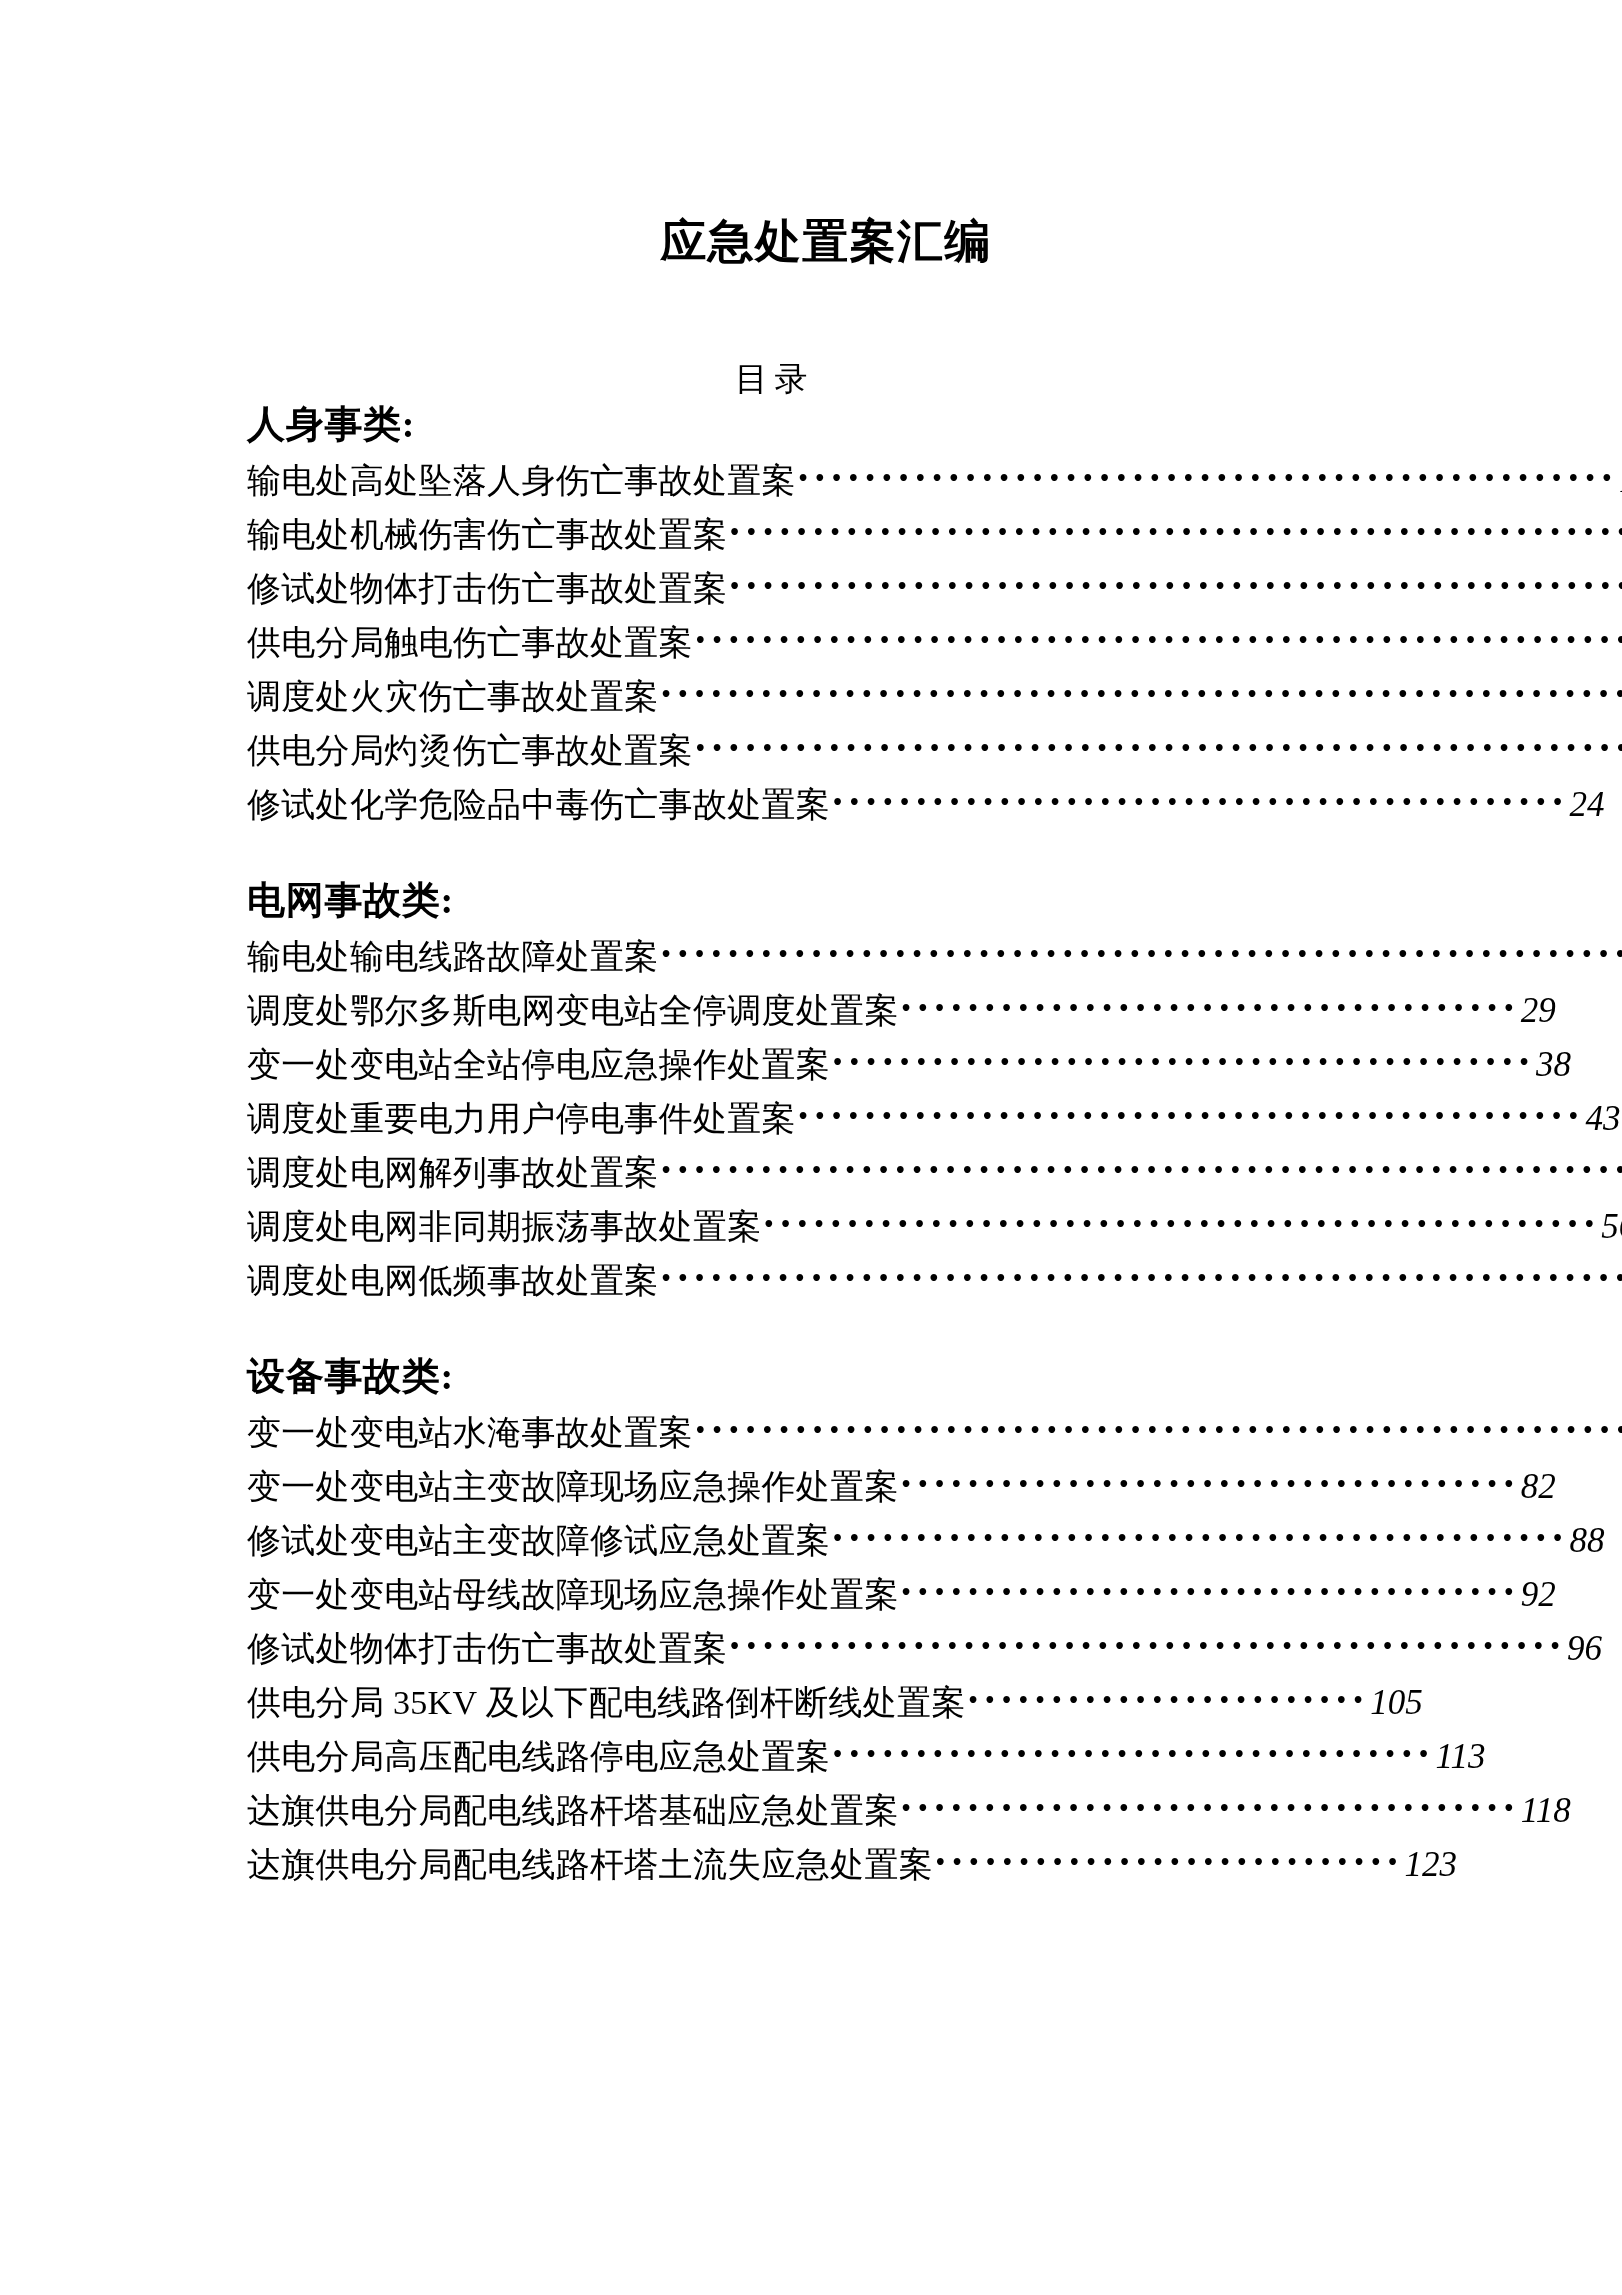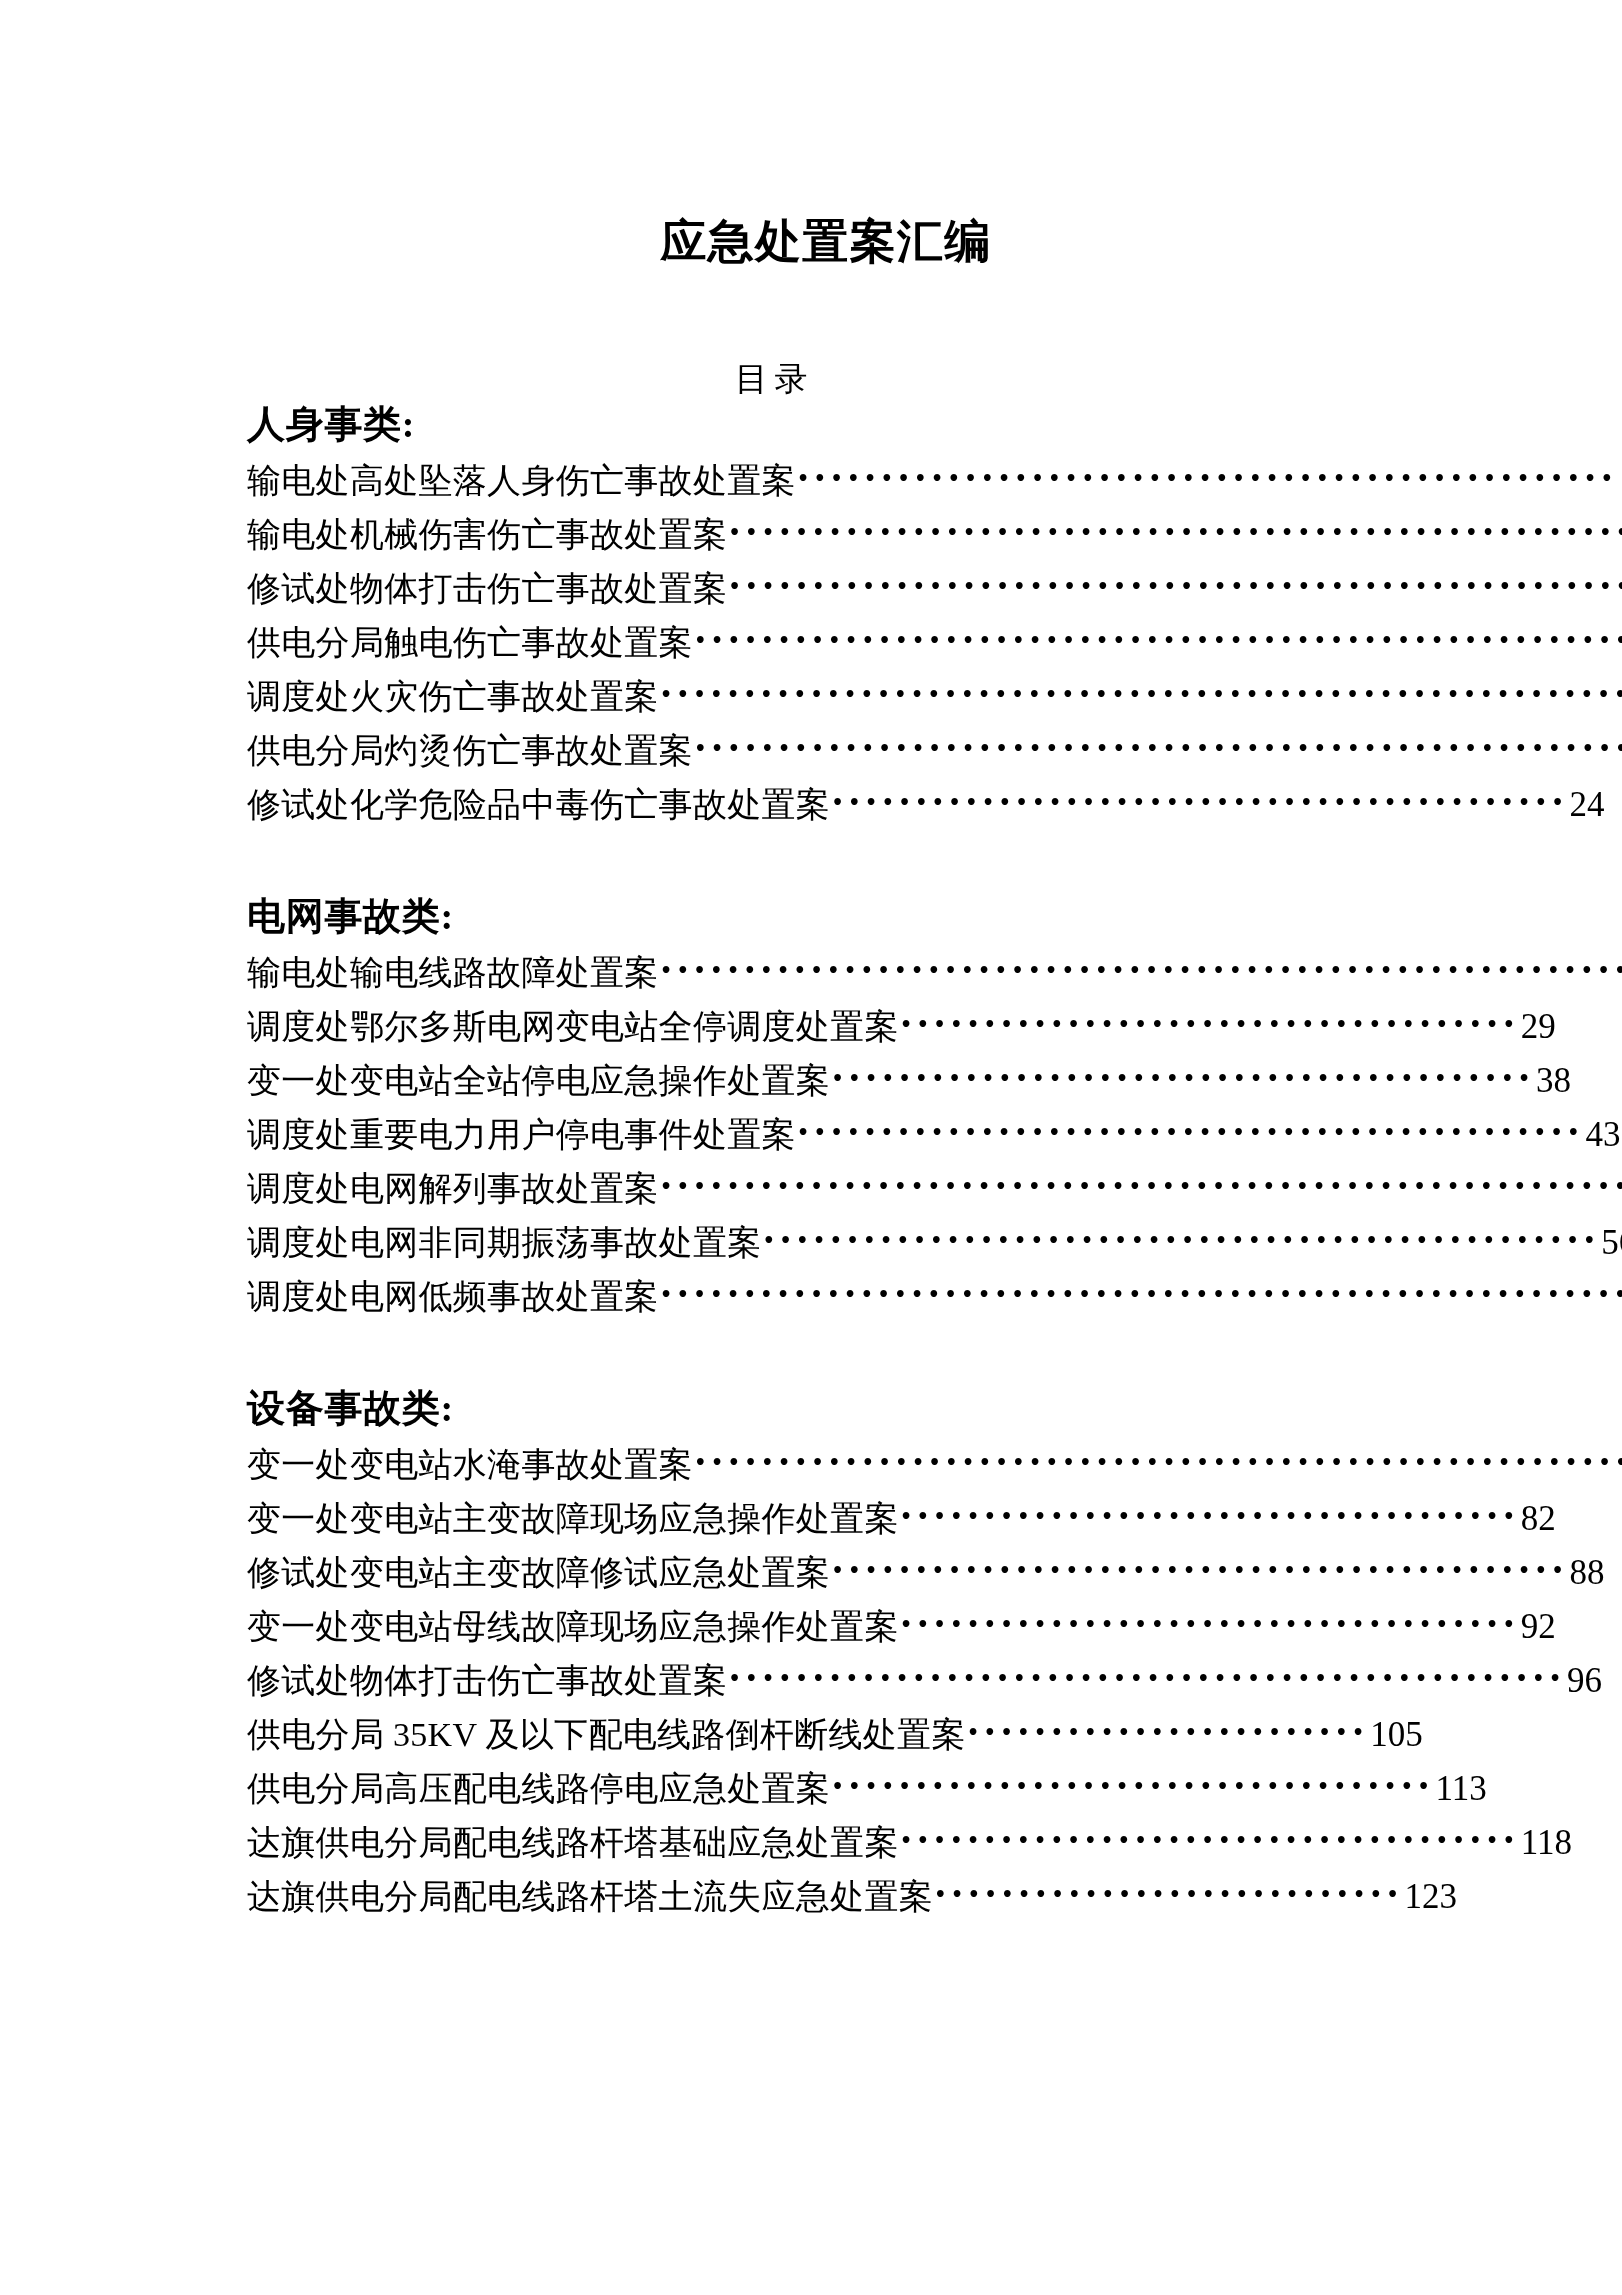--- a/index.html
+++ b/index.html
@@ -30,21 +30,21 @@
     padding-right: 74px; 
     font-size: 33px;
     line-height: 35px;
     letter-spacing: 6.5px;
   }
   .toc {
     padding-left: 247px;
     width: 1086px;
   }
   .toc-section + .toc-section {
-    margin-top: 60px;
+    margin-top: 44px;
   }
   .section-heading {
     height: 54px;
     line-height: 54px;
     font-size: 38px;
     font-weight: bold;
     letter-spacing: 0.7px;
     white-space: nowrap;
   }
   .toc-row {
@@ -60,20 +60,21 @@
     font-family: "DejaVu Sans", sans-serif;
     font-size: 19px;
     font-weight: bold;
     letter-spacing: 4.6px;
     vertical-align: 6.5px;
     margin-left: 1.3px;
   }
   .page-num {
     font-size: 35px;
     margin-left: 1.3px;
+    font-style: italic;
   }
 </style>
 </head>
 <body>
 
 <h1 class="doc-title">应急处置案汇编</h1>
 
 <div class="toc-heading">目录</div>
 
 <div class="toc" id="toc-sections">

